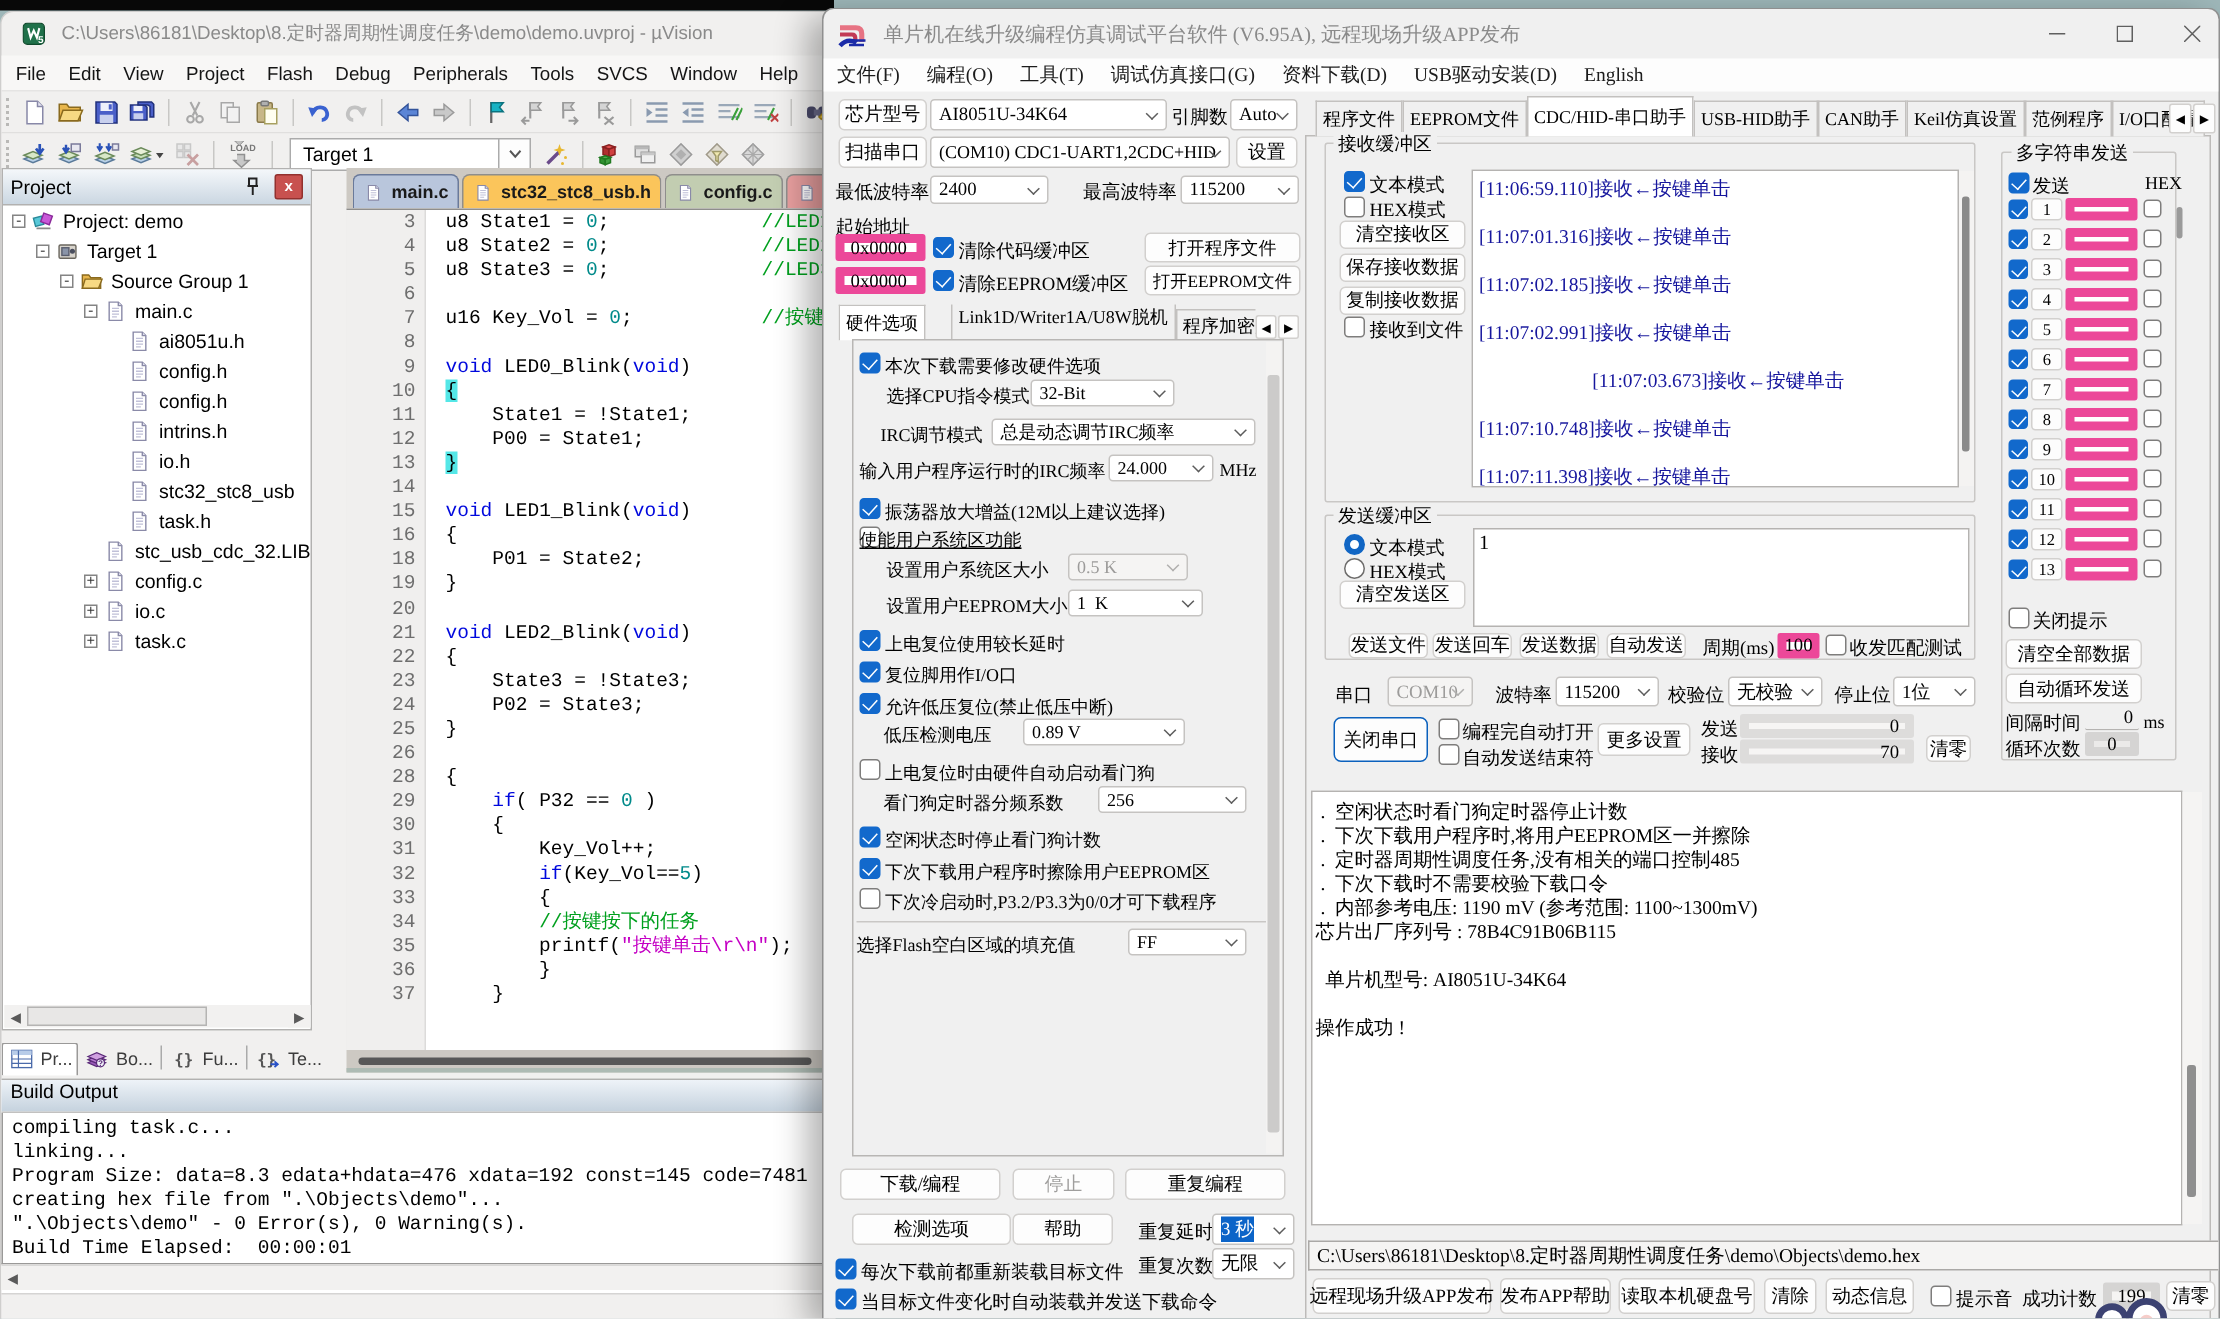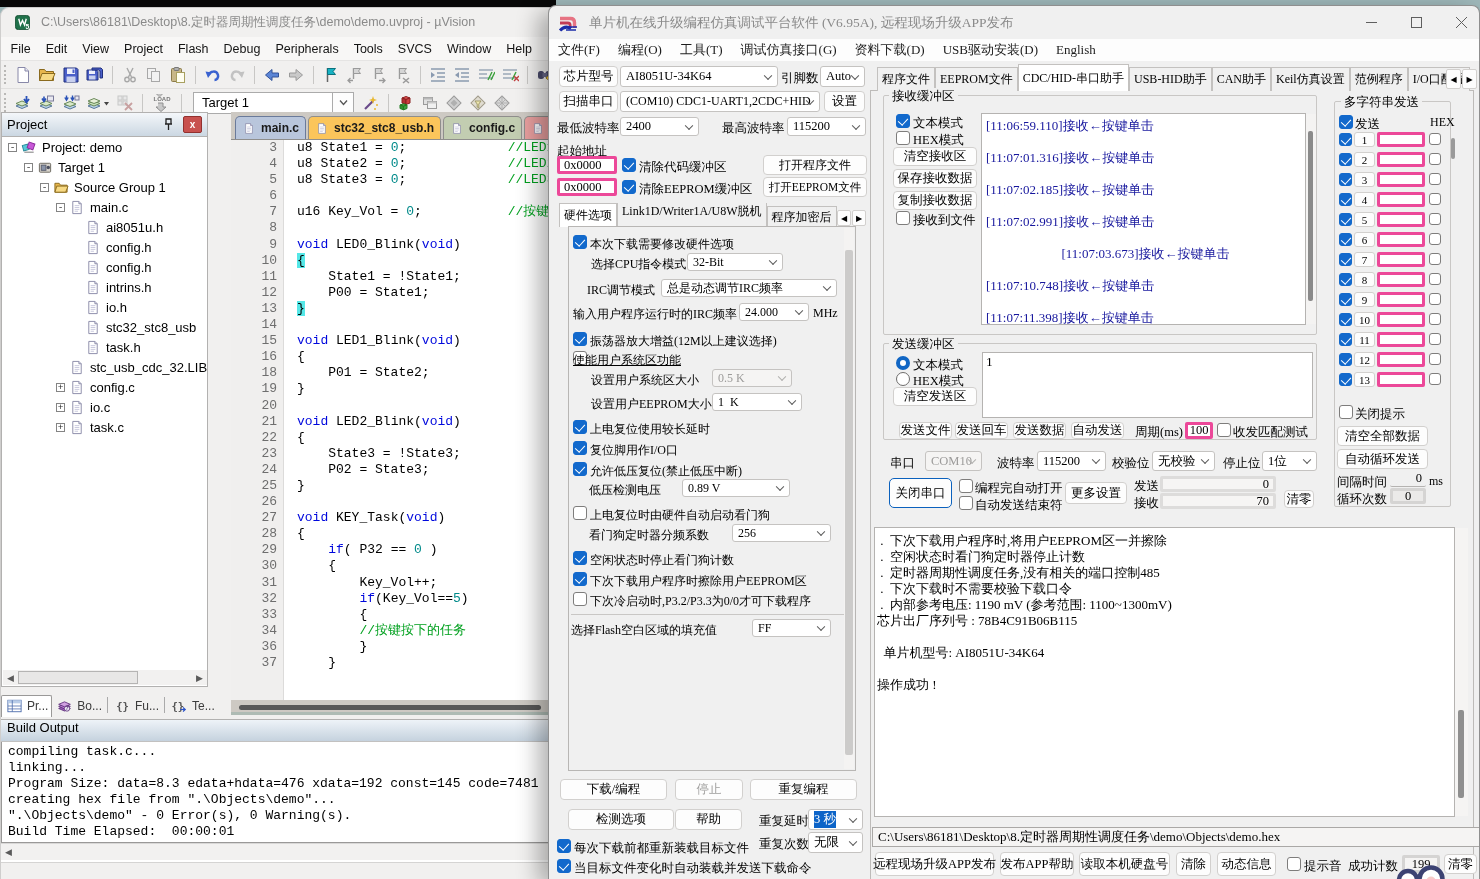--- a/index.html
+++ b/index.html
@@ -68,21 +68,21 @@
 .combo{position:absolute;background:#fff;border:1px solid #c5c3c1;border-radius:3px;display:flex;align-items:center;font-size:12.5px;color:#000;padding:0 16px 0 5px;white-space:nowrap;overflow:hidden}
 .combo>span:first-child{white-space:pre}
 .combo.dis{background:#f5f4f3;color:#9c9b9a}
 .chev{position:absolute;right:6px;top:50%;width:6px;height:6px;border-right:1.3px solid #5c5c5c;border-bottom:1.3px solid #5c5c5c;transform:translateY(-70%) rotate(45deg)}
 .combo.dis .chev{border-color:#b0afae}
 .cb{width:14px;height:14px;border:1px solid #7e7d7c;border-radius:3px;background:#fff;flex:none;position:relative}
 .cb.on{background:#1269cc;border-color:#1269cc}
 .cb.on::after{content:"";position:absolute;left:3px;top:0.5px;width:5px;height:8px;border-right:1.6px solid #fff;border-bottom:1.6px solid #fff;transform:rotate(42deg)}
 .radio{width:14px;height:14px;border-radius:50%;border:1px solid #6e6d6c;background:#fff;flex:none}
 .radio.on{border:4.5px solid #1166c4}
-.field{background:#fff;border:3px solid #ec4899;border-radius:2px;font-size:12.5px;color:#000;display:flex;align-items:center;padding:0 4px}
+.field{background:#fff;border:6px solid #ec4899;border-radius:2px;font-size:12.5px;color:#000;display:flex;align-items:center;padding:0 4px}
 .glabel{position:absolute;background:#f0f0f0;padding:0 3px;font-size:12.5px;color:#000;white-space:nowrap}
 .grp{position:absolute;border:1px solid #c9c7c5;border-radius:2px}
 .lab{position:absolute;font-size:12.5px;color:#000;white-space:nowrap}
 .stab{height:24px;display:flex;align-items:center;padding:0 4px;border:1px solid #c3c1bf;border-bottom:none;background:#f0f0f0;font-size:12px;white-space:nowrap}
 .stab.active{background:#fff;height:27px}
 .vscroll{position:absolute;background:#f4f3f2}
 #hwpanel .lab{font-size:12px}
 #hwpanel .combo{font-size:12px}
 .vthumb{position:absolute;background:#cccbca;border-radius:2px}
 .sload{font-family:"Liberation Serif",serif;font-size:13px;color:#16169d;white-space:pre}
@@ -655,28 +655,28 @@
           <div class="cline"><span class="ln">16</span><span class="ctext"><span>{</span></span></div>
           <div class="cline"><span class="ln">18</span><span class="ctext"><span>    P01 = State2;</span></span></div>
           <div class="cline"><span class="ln">19</span><span class="ctext"><span>}</span></span></div>
           <div class="cline"><span class="ln">20</span><span class="ctext"></span></div>
           <div class="cline"><span class="ln">21</span><span class="ctext"><span class="ck">void</span><span> LED2_Blink(</span><span class="ck">void</span><span>)</span></span></div>
           <div class="cline"><span class="ln">22</span><span class="ctext"><span>{</span></span></div>
           <div class="cline"><span class="ln">23</span><span class="ctext"><span>    State3 = !State3;</span></span></div>
           <div class="cline"><span class="ln">24</span><span class="ctext"><span>    P02 = State3;</span></span></div>
           <div class="cline"><span class="ln">25</span><span class="ctext"><span>}</span></span></div>
           <div class="cline"><span class="ln">26</span><span class="ctext"></span></div>
-          <div class="cline"><span class="ln">27</span><span class="ctext"><span class="ck">void</span><span> KEY_Task(</span><span class="ck">void</span><span>)</span></span></div>
           <div class="cline"><span class="ln">28</span><span class="ctext"><span>{</span></span></div>
           <div class="cline"><span class="ln">29</span><span class="ctext"><span>    </span><span class="ck">if</span><span>( P32 == </span><span class="cn">0</span><span> )</span></span></div>
           <div class="cline"><span class="ln">30</span><span class="ctext"><span>    {</span></span></div>
           <div class="cline"><span class="ln">31</span><span class="ctext"><span>        Key_Vol++;</span></span></div>
           <div class="cline"><span class="ln">32</span><span class="ctext"><span>        </span><span class="ck">if</span><span>(Key_Vol==</span><span class="cn">5</span><span>)</span></span></div>
           <div class="cline"><span class="ln">33</span><span class="ctext"><span>        {</span></span></div>
           <div class="cline"><span class="ln">34</span><span class="ctext"><span>        </span><span class="cc">//按键按下的任务</span></span></div>
+          <div class="cline"><span class="ln">35</span><span class="ctext"><span>        printf(</span><span class="cs">"按键单击\r\n"</span><span>);</span></span></div>
           <div class="cline"><span class="ln">36</span><span class="ctext"><span>        }</span></span></div>
           <div class="cline"><span class="ln">37</span><span class="ctext"><span>    }</span></span></div>
         </div>
     </div>
     <div id="edit-hscroll">
         <div id="edit-hthumb" style="width:302px;margin-left:2px"></div>
       </div>
     <div id="edit-bottom-edge"></div>
   </div>
 
@@ -783,21 +783,21 @@
         <span>0x0000</span>
       </div>
     <div class="cb on abs" style="left:73px;top:119px"></div>
     <div class="lab" style="left:90px;top:120px">清除EEPROM缓冲区</div>
     <div class="btn abs" style="left:214px;top:116px;width:104px;height:20px;font-size:11.5px">
         <span>打开EEPROM文件</span>
       </div>
 
     <div id="hwtabs" class="abs" style="left:10px;top:142px;width:278px;height:24px;display:flex;align-items:flex-end;overflow:hidden">
         <div class="stab active" style="height: 24px;">硬件选项</div>
-        <div class="stab" style="height: 32px;">Link1D/Writer1A/U8W脱机</div>
+        <div class="stab" style="height: 32px; margin-left: 17px;">Link1D/Writer1A/U8W脱机</div>
         <div class="stab" style="height: 21px;">程序加密后</div>
       </div>
     <div class="btn abs" style="left:288px;top:149px;width:14px;height:16px;border-radius:2px;font-size:8px">◀</div>
     <div class="btn abs" style="left:303px;top:149px;width:14px;height:16px;border-radius:2px;font-size:8px">▶</div>
 
     <div class="abs" style="left:19px;top:165px;width:288px;height:545px;border:1px solid #b8b6b4;background:#f0f0f0" id="hwpanel">
         <span class="cb on" style="position: absolute; left: 4px; top: 8px;"></span>
         <span class="lab" style="left: 21px; top: 9px;">本次下载需要修改硬件选项</span>
         <span class="lab" style="left: 22px; top: 29px;">选择CPU指令模式</span>
         <div class="combo abs" style="left: 118px; top: 26px; width: 96px; height: 18px;">
@@ -1084,22 +1084,22 @@
       </div>
     <div class="lab" style="left:880px;top:413px;font-size:12px">ms</div>
     <div class="lab" style="left:788px;top:430px">循环次数</div>
     <div class="field abs" style="left:841px;top:427px;width:36px;height:16px;justify-content:center;background:#ebeae9;border-color:#d5d4d3">
         <span>0</span>
       </div>
     <div class="vthumb" style="position:absolute;left:902px;top:77px;width:4px;height:21px;background:#9a9a9a"></div>
 
     <div class="abs" style="left:325px;top:466px;width:581px;height:290px;background:#fff;border:1px solid #b5b3b1">
         <div id="slog" style="padding:5px 0 0 2px">
+          <div class="sline" style="height: 16px; line-height: 15px;"> .  空闲状态时看门狗定时器停止计数</div>
           <div class="sline" style="height: 16px; line-height: 15px;"> .  下次下载用户程序时,将用户EEPROM区一并擦除</div>
-          <div class="sline" style="height: 16px; line-height: 15px;"> .  空闲状态时看门狗定时器停止计数</div>
           <div class="sline" style="height: 16px; line-height: 15px;"> .  定时器周期性调度任务,没有相关的端口控制485</div>
           <div class="sline" style="height: 16px; line-height: 15px;"> .  下次下载时不需要校验下载口令</div>
           <div class="sline" style="height: 16px; line-height: 15px;"> .  内部参考电压: 1190 mV (参考范围: 1100~1300mV)</div>
           <div class="sline" style="height: 16px; line-height: 15px;">芯片出厂序列号 : 78B4C91B06B115</div>
           <div class="sline" style="height: 16px; line-height: 15px;"></div>
           <div class="sline" style="height: 16px; line-height: 15px;">  单片机型号: AI8051U-34K64</div>
           <div class="sline" style="height: 16px; line-height: 15px;"></div>
           <div class="sline" style="height: 16px; line-height: 15px;">操作成功 !</div>
         </div>
       </div>

